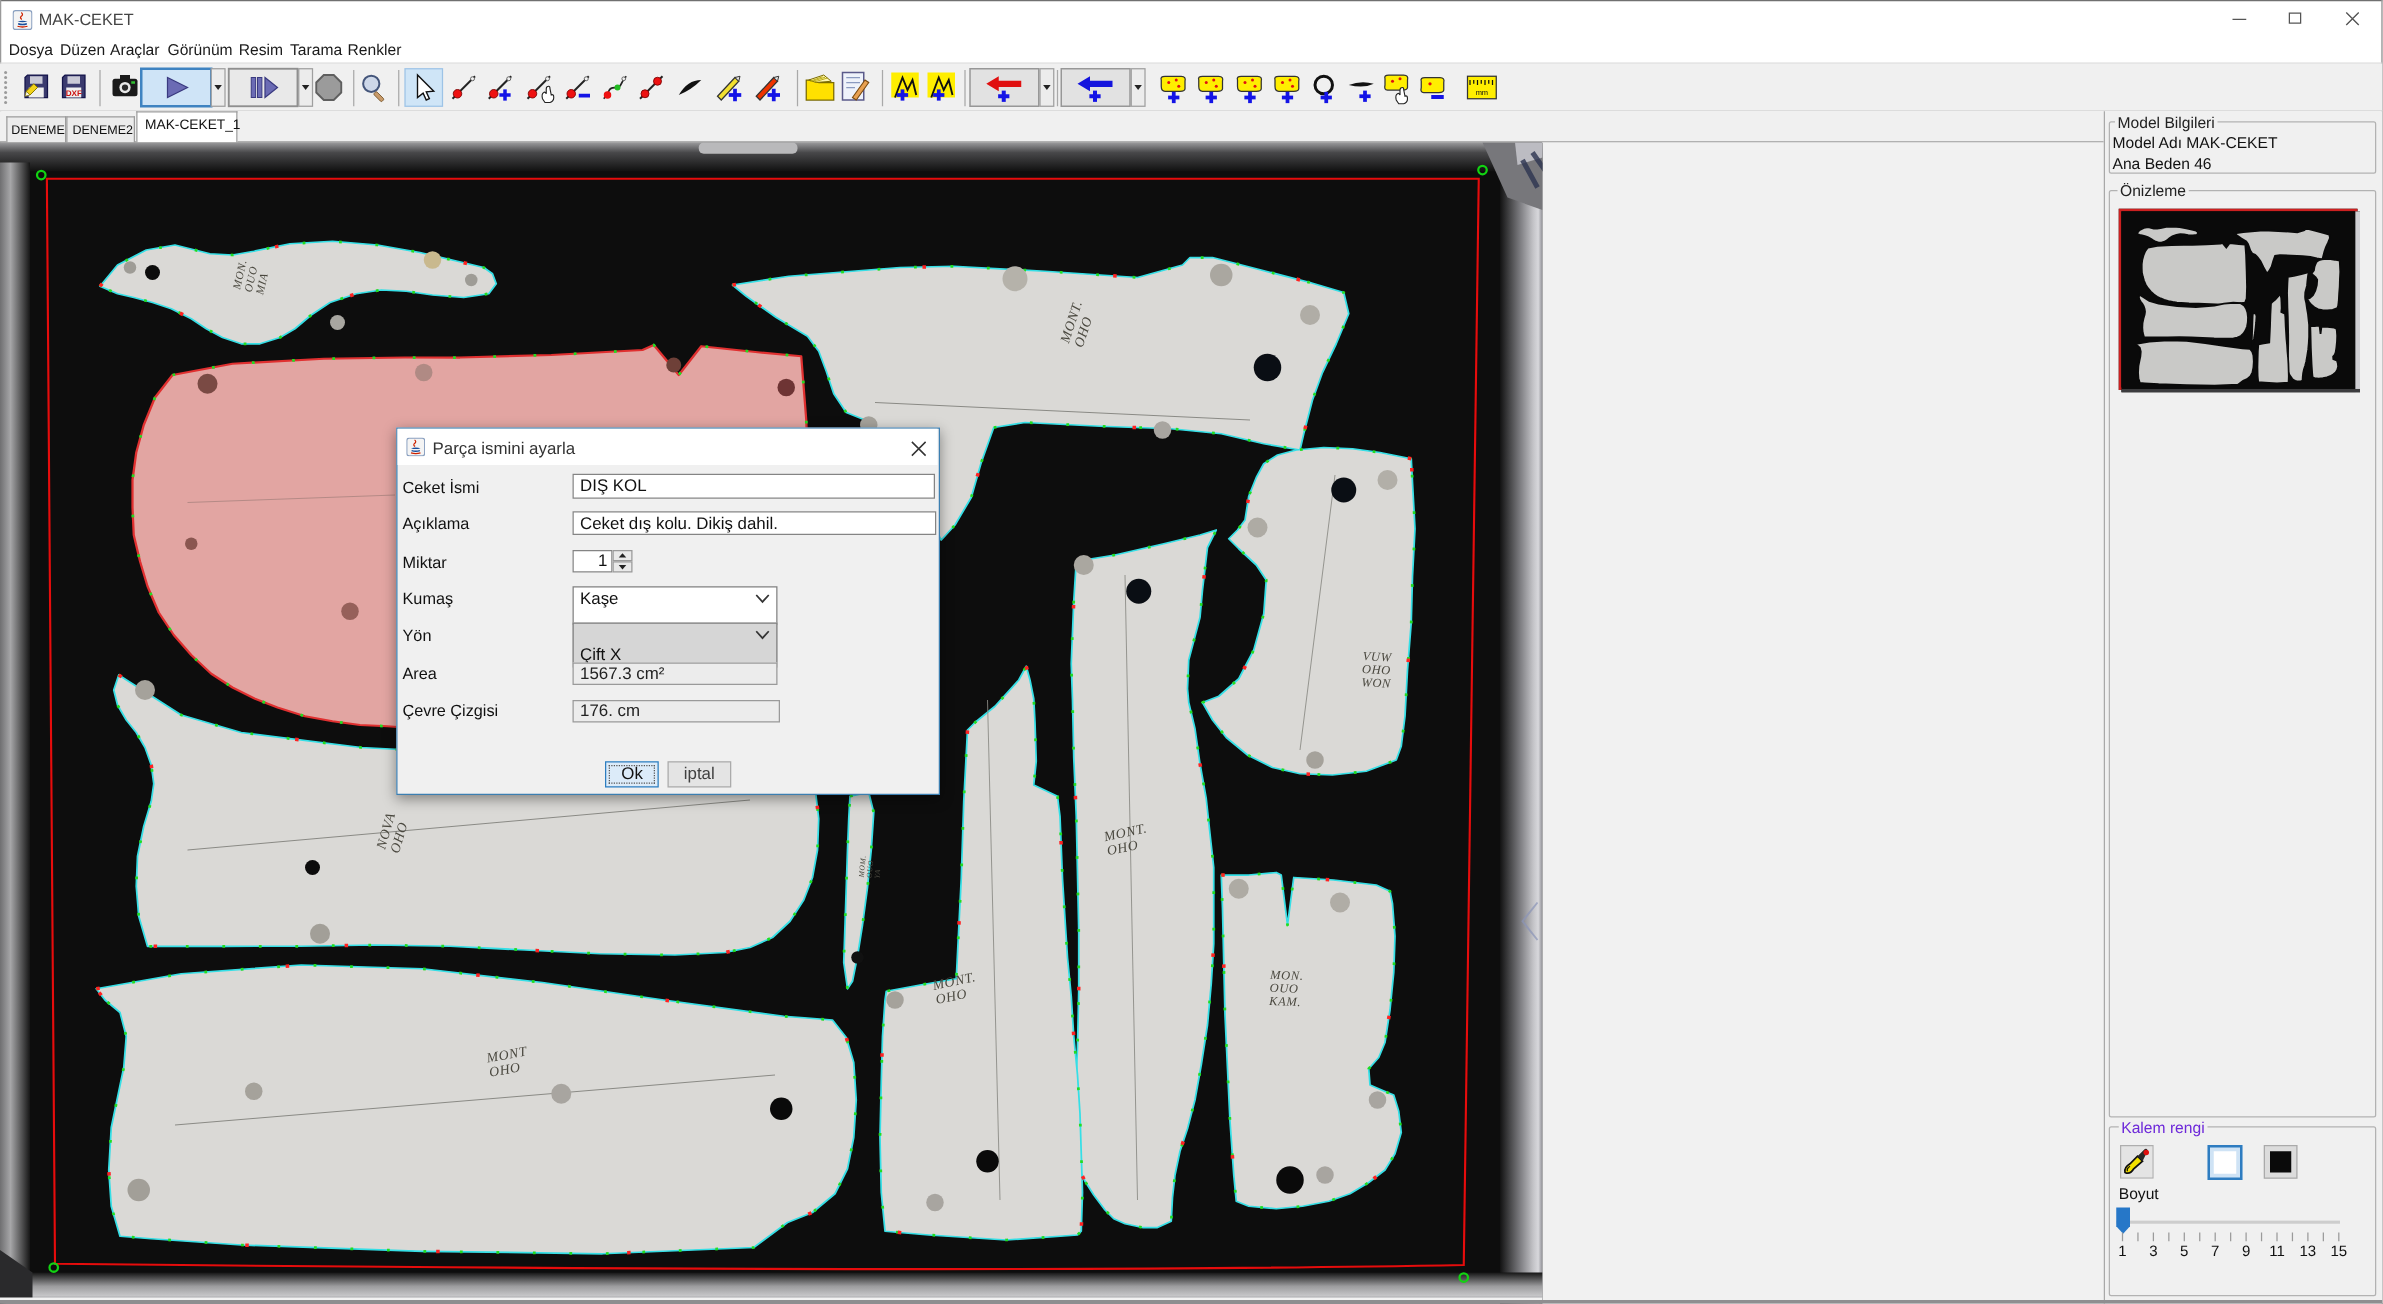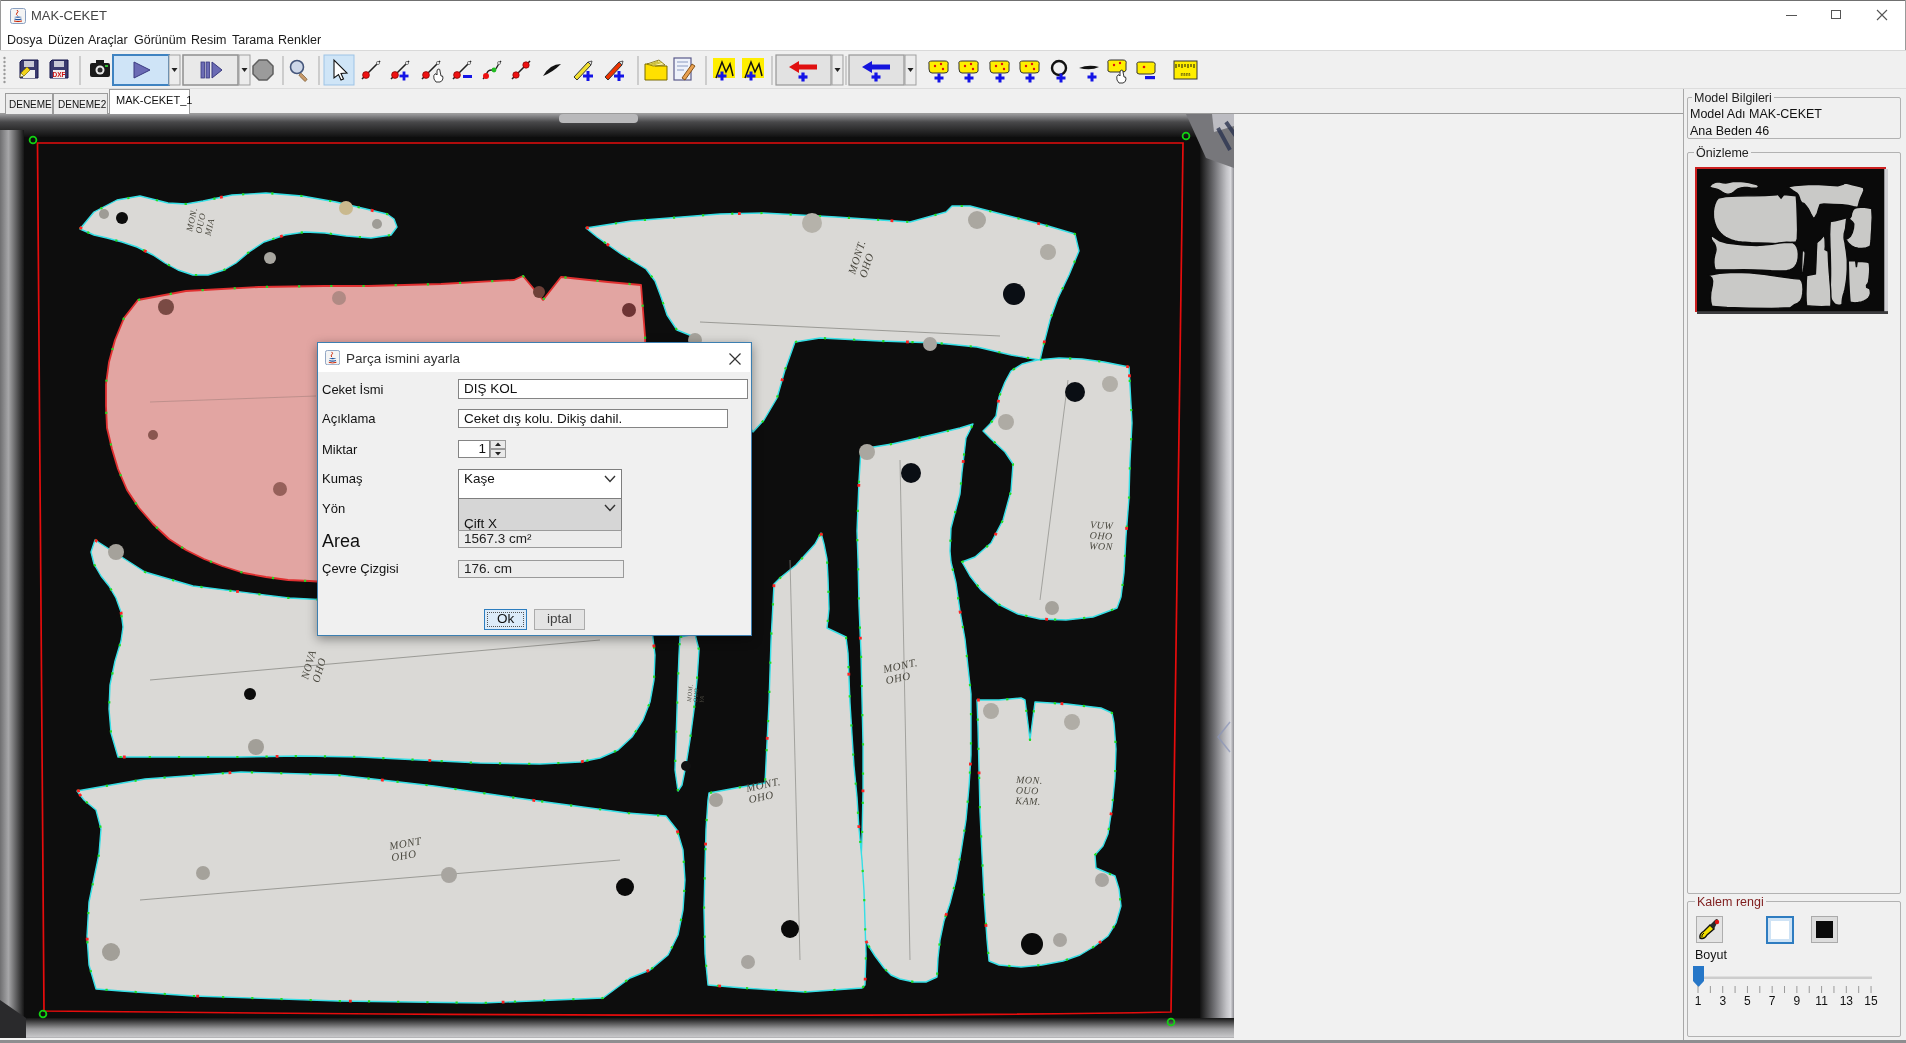--- a/index.html
+++ b/index.html
@@ -427,21 +427,21 @@
 <polygon points="586,228 631,221 720,214 763,213 836,217 910,222 946,212 952,206 970,206 1005,215 1048,226 1075,234 1079,251 1069,275 1058,298 1050,320 1043,347 1040,360 1011,355 977,347 937,343 880,341 820,338 795,342 785,370 777,398 764,420 753,432 735,400 720,370 705,350 692,336 677,330 667,315 661,297 655,281 646,269 621,254 597,237" fill="#c9c9c7" stroke="#0a0a0a" stroke-width="9"></polygon>
 <polygon points="1129,367 1104,362 1082,359 1059,358 1037,360 1022,364 1011,371 1005,382 999,397 996,416 990,424 983,431 991,439 1005,452 1013,464 1011,491 1003,520 991,543 975,557 962,562 970,576 981,590 998,604 1018,614 1040,619 1066,620 1093,617 1117,608 1121,597 1124,573 1126,536 1129,498 1130,461 1132,423 1130,386" fill="#c9c9c7" stroke="#0a0a0a" stroke-width="9"></polygon>
 <polygon points="861,449 892,444 931,435 960,428 973,424 966,438 962,472 960,494 951,528 950,551 951,562 956,583 960,611 965,639 968,667 971,694 971,722 971,755 969,787 966,820 961,852 956,880 950,903 944,921 940,940 938,958 937,977 926,982 914,982 900,979 891,975 884,968 875,956 868,945 861,931 859,908 859,884 861,861 862,838 863,792 863,745 862,699 861,653 859,606 858,560 857,531 859,481" fill="#c9c9c7" stroke="#0a0a0a" stroke-width="9"></polygon>
 <polygon points="821,533 824,544 827,559 828,578 829,609 827,628 846,637 848,653 850,703 852,735 854,766 857,797 859,829 862,860 864,891 865,923 866,954 865,985 862,988 805,992 743,988 708,985 705,954 704,910 705,866 706,829 708,800 709,793 736,788 765,783 769,703 771,641 773,603 774,584 780,578 796,565 815,544" fill="#c9c9c7" stroke="#0a0a0a" stroke-width="9"></polygon>
 <polygon points="977,700 999,700 1021,698 1025,700 1030,740 1035,702 1067,704 1101,708 1112,713 1114,723 1116,749 1115,778 1112,808 1108,834 1103,846 1095,855 1096,868 1110,874 1115,876 1119,889 1121,906 1116,923 1108,936 1095,946 1080,955 1063,961 1042,965 1021,967 999,965 989,961 987,940 984,897 982,855 980,812 979,770 978,727" fill="#c9c9c7" stroke="#0a0a0a" stroke-width="9"></polygon>
 <polygon points="95,540 145,572 193,586 289,598 386,603 482,595 531,586 579,581 617,583 635,595 645,610 652,630 655,655 654,680 650,702 643,720 632,737 618,750 600,758 580,762 540,764 480,763 420,760 360,757 300,756 240,757 180,757 118,757 111,733 109,709 110,685 115,661 121,641 123,627 121,612 116,598 109,586 101,576 94,564 91,552" fill="#c9c9c7" stroke="#0a0a0a" stroke-width="9"></polygon>
 <polygon points="77,791 145,779 241,772 338,775 434,786 531,800 627,813 666,816 677,830 683,850 685,880 683,910 678,935 668,955 650,970 630,978 603,998 482,1003 338,1001 193,996 121,991 96,989 89,965 87,936 89,902 94,878 99,854 101,829 96,810 84,800" fill="#c9c9c7" stroke="#0a0a0a" stroke-width="9"></polygon>
 <polygon points="680,637 695,634 699,650 697,680 694,710 690,740 686,765 682,785 678,791 675,770 676,740 677,710 678,680 679,655" fill="#c9c9c7" stroke="#0a0a0a" stroke-width="9"></polygon>
 </svg>
 <div class="abs" style="left:1687px;top:901px;width:214px;height:136px;border:1px solid #b2b2b2;border-radius:2px"></div>
-<div class="txt" style="left:1695px;top:895px;font-size:12.5px;color:#7f1d1d;background:#f0f0f0;padding:0 2px">Kalem rengi</div>
+<div class="txt" style="left:1695px;top:895px;font-size:12.5px;color:#6d28d9;background:#f0f0f0;padding:0 2px">Kalem rengi</div>
 <svg width="27" height="27" viewBox="0 0 27 27" style="position:absolute;left:1696px;top:916px">
 <rect x="0.5" y="0.5" width="26" height="26" fill="#e4e4e4" stroke="#aeaeae" stroke-width="1"></rect>
 <path d="M4,22 Q3,18 8,15 L14,9 L18,13 L11,19 Q8,24 4,22 Z" fill="#f2e000" stroke="#111" stroke-width="1.4"></path>
 <path d="M14,9 L19,4 Q21,2 22,4 Q23,5 21,7 L18,13 Z" fill="#2a2a2a"></path>
 <circle cx="21" cy="6" r="2.2" fill="#e01010"></circle>
 <path d="M6,21 Q5,19 8,17" stroke="#111" stroke-width="1" fill="none"></path>
 </svg>
 <div class="abs" style="left:1766px;top:916px;width:28px;height:28px;border:2px solid #2e7cc0;background:#cfe3f5"></div>
 <div class="abs" style="left:1771px;top:921px;width:18px;height:18px;background:#fff"></div>
 <div class="abs" style="left:1811px;top:916px;width:27px;height:27px;border:1px solid #aaa;background:#dcdcdc"></div>
@@ -487,24 +487,24 @@
 </svg>
 <div class="txt" style="left:346px;top:351px;font-size:13.5px;color:#333">Parça ismini ayarla</div>
 <svg class="abs" style="left:728px;top:352px" width="14" height="14">
     <path d="M1.5,1.5 L12.5,12.5 M12.5,1.5 L1.5,12.5" stroke="#333" stroke-width="1.2"></path>
   </svg>
 <div class="txt" style="left:322px;top:382px;font-size:13px;color:#111">Ceket İsmi</div>
 <div class="txt" style="left:322px;top:411px;font-size:13px;color:#111">Açıklama</div>
 <div class="txt" style="left:322px;top:442px;font-size:13px;color:#111">Miktar</div>
 <div class="txt" style="left:322px;top:471px;font-size:13px;color:#111">Kumaş</div>
 <div class="txt" style="left:322px;top:501px;font-size:13px;color:#111">Yön</div>
-<div class="txt" style="left:322px;top:531px;font-size:18px;color:#111">Area</div>
+<div class="txt" style="left:322px;top:531px;font-size:13px;color:#111">Area</div>
 <div class="txt" style="left:322px;top:561px;font-size:13px;color:#111">Çevre Çizgisi</div>
 <div class="abs" style="left:458px;top:379px;width:290px;height:20px;background:#fff;border:1px solid #848484;font-size:13.5px;color:#111;padding:1px 5px">DIŞ KOL</div>
-<div class="abs" style="left:458px;top:409px;width:270px;height:19px;background:#fff;border:1px solid #848484;font-size:13.5px;color:#111;padding:1px 5px">Ceket dış kolu. Dikiş dahil.</div>
+<div class="abs" style="left:458px;top:409px;width:291px;height:19px;background:#fff;border:1px solid #848484;font-size:13.5px;color:#111;padding:1px 5px">Ceket dış kolu. Dikiş dahil.</div>
 <div class="abs" style="left:458px;top:440px;width:32px;height:18px;background:#fff;border:1px solid #848484;font-size:13.5px;color:#111;text-align:right;padding:0 3px">1</div>
 <div class="abs" style="left:490px;top:440px;width:16px;height:9px;background:#e9e9e9;border:1px solid #9a9a9a"></div>
 <div class="abs" style="left:490px;top:449px;width:16px;height:9px;background:#e9e9e9;border:1px solid #9a9a9a"></div>
 <svg class="abs" style="left:490px;top:440px" width="16" height="18">
     <path d="M8,2.5 L11,6 L5,6 Z" fill="#222"></path>
     <path d="M8,15.5 L11,12 L5,12 Z" fill="#222"></path>
   </svg>
 <div class="abs" style="left:458px;top:469px;width:164px;height:31px;background:#fff;border:1px solid #7e7e7e;font-size:13.5px;color:#111;padding:1px 5px">Kaşe</div>
 <svg class="abs" style="left:603px;top:474px" width="14" height="10">
     <path d="M2,2 L7,7.5 L12,2" stroke="#333" stroke-width="1.4" fill="none"></path>

